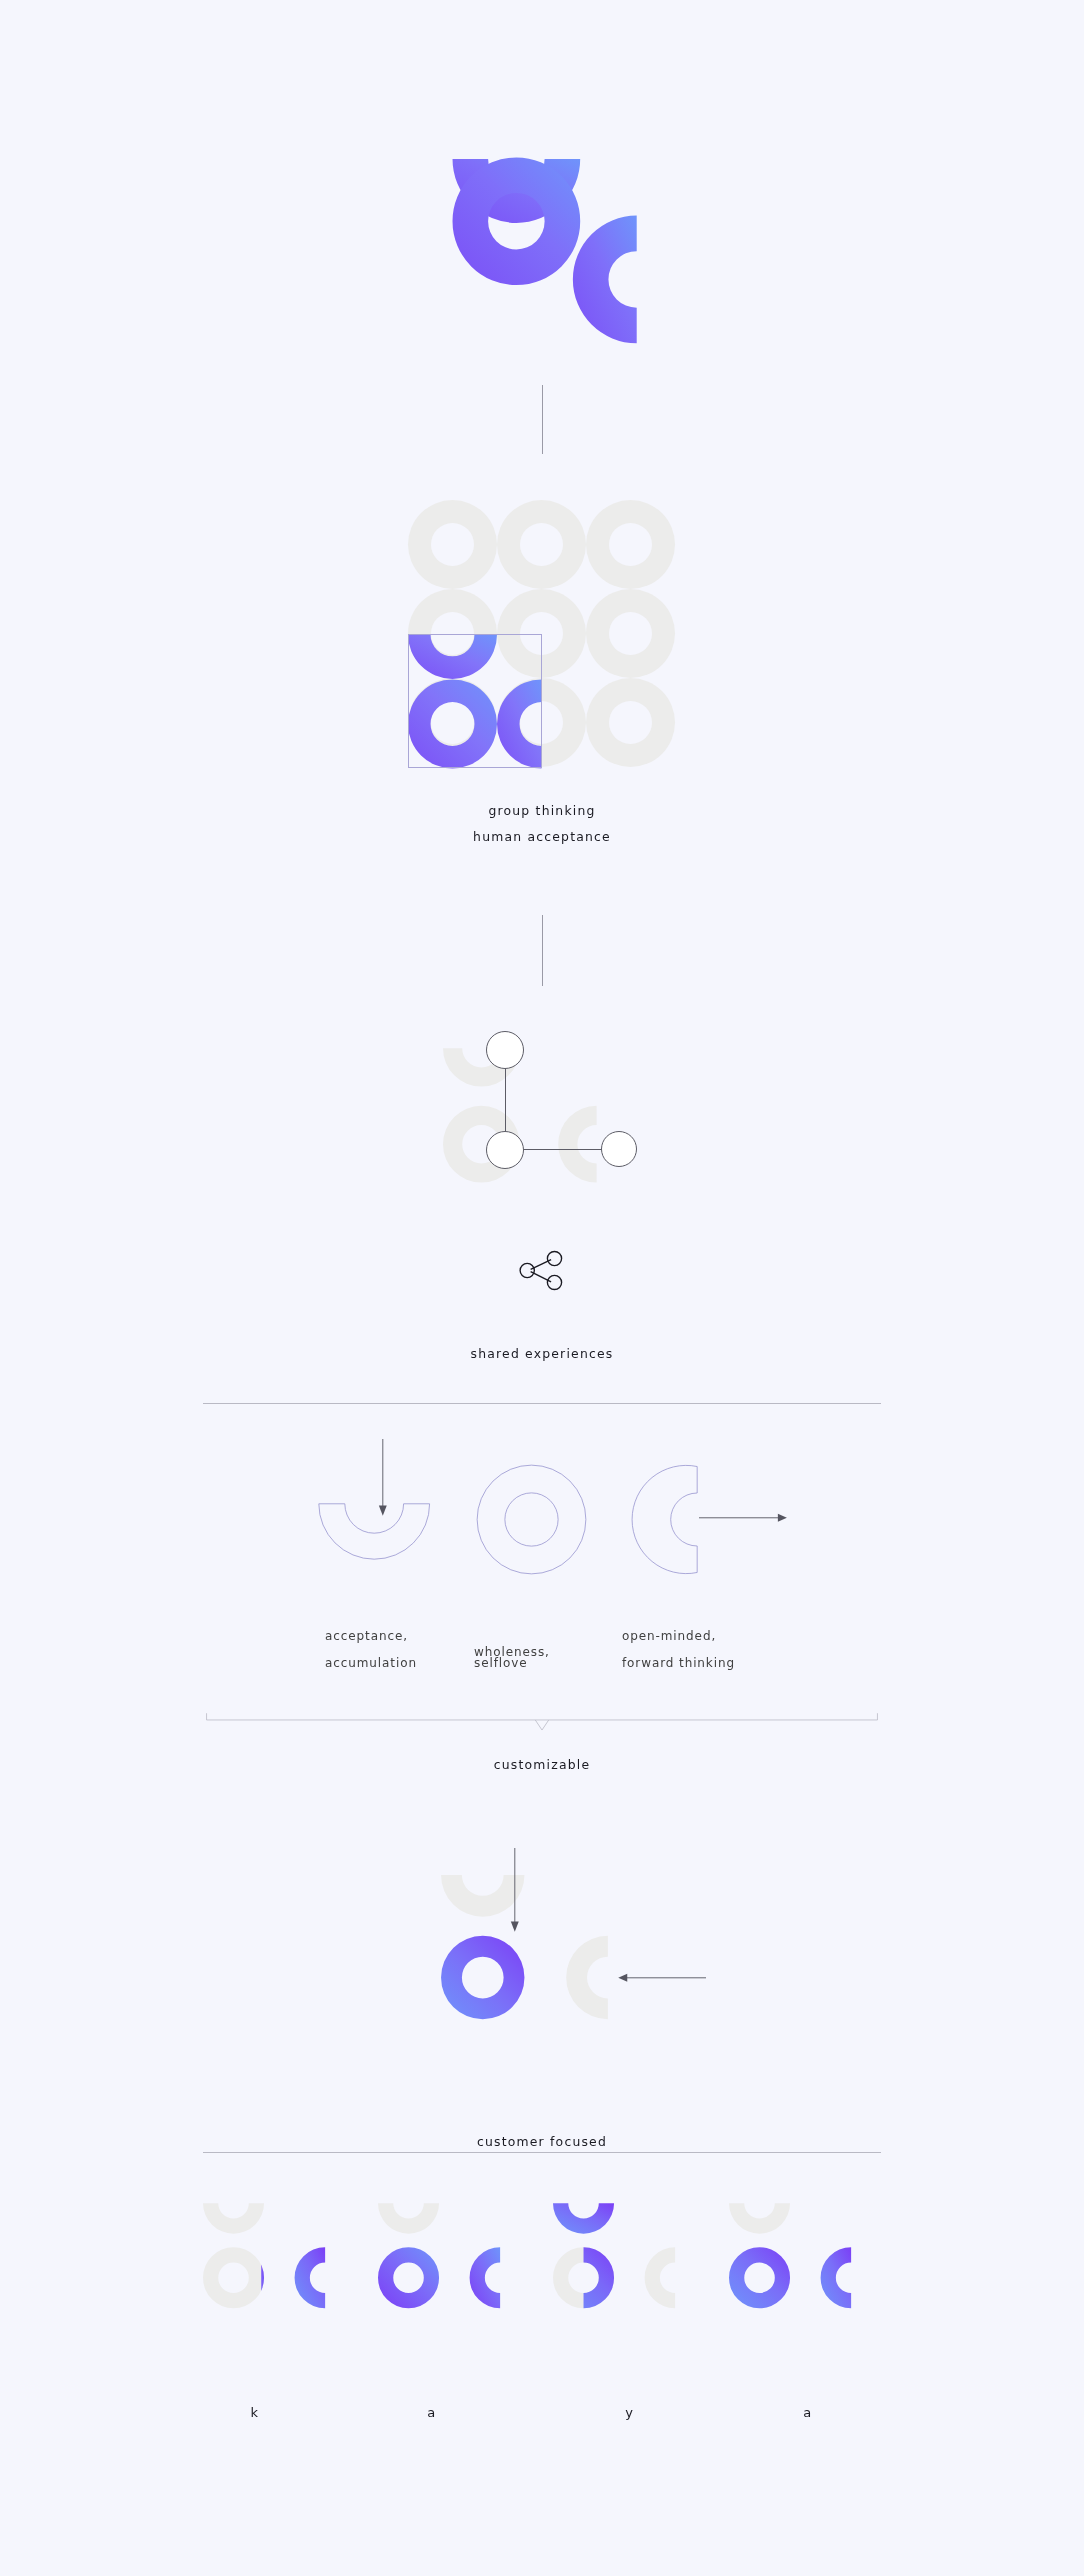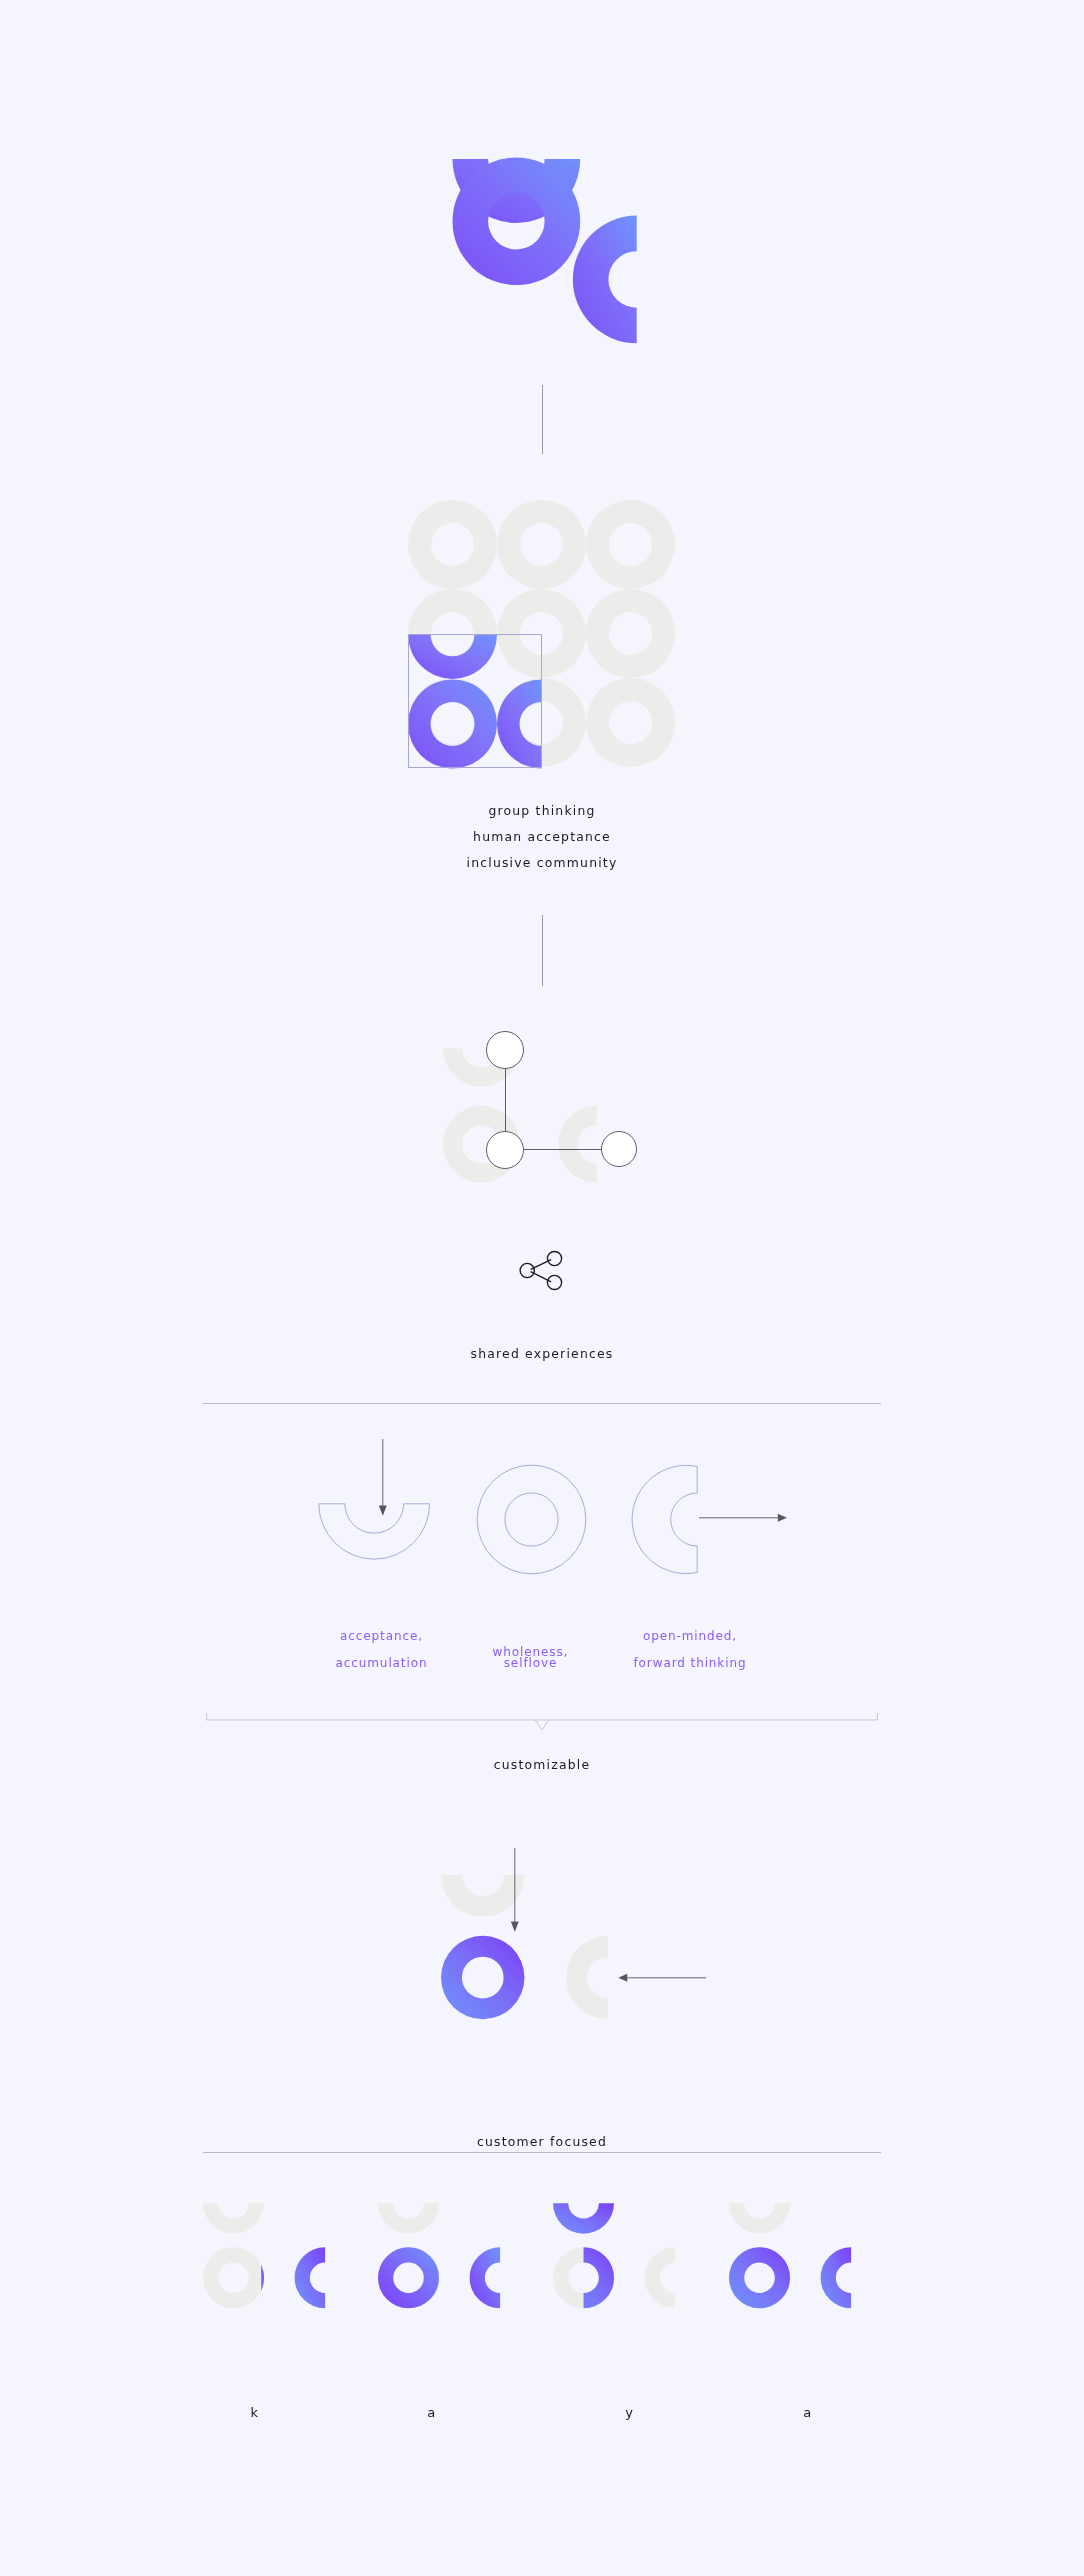--- a/index.html
+++ b/index.html
@@ -25,22 +25,21 @@
     left:0;
     text-align:center;
     color:#1a1a22;
     font-size:12.4px;
     letter-spacing:1.2px;
     line-height:26px;
     white-space:pre;
   }
   .cap-small{
     position:absolute;
-    text-align:center;
-    color:#8b5cf6;
+    color:#404040;
     font-size:12px;
     letter-spacing:0.9px;
     line-height:27px;
     white-space:pre;
   }
   .cap-letter{
     position:absolute;
     text-align:center;
     color:#1a1a22;
     font-size:13px;
@@ -143,21 +142,20 @@
           <path d="M 237 80 A 79 79 0 1 0 237 238 L 237 198 A 39 39 0 1 1 237 120 Z"></path>
         </g>
       </svg>
     </div>
 
     <div class="selbox" style="left:0px;top:134px;width:134px;height:134px;"></div>
   </div>
 
   <div class="cap" style="top:798px;">group thinking</div>
   <div class="cap" style="top:824px;">human acceptance</div>
-  <div class="cap" style="top:850px;">inclusive community</div>
 
   <div class="abs vline" style="left:542px;top:915px;height:71px;"></div>
 
   <div class="abs" style="left:435px;top:1011px;width:226px;height:203px;">
 
     <div class="abs" style="left:8px;top:37px;width:192px;height:167px;">
       <svg width="192" height="167" viewBox="0 0 340 295" aria-hidden="true">
         <g fill="#ececeb">
           <path d="M 0 0 L 34 0 A 34 34 0 0 0 102 0 L 136 0 A 68 68 0 0 1 0 0 Z"></path>
           <path d="M 68 170 m -68 0 a 68 68 0 1 0 136 0 a 68 68 0 1 0 -136 0 Z

